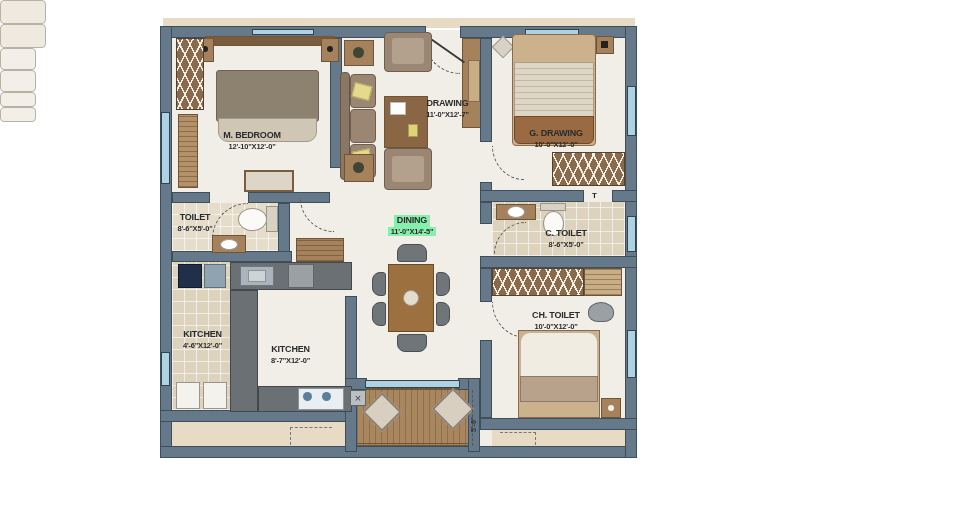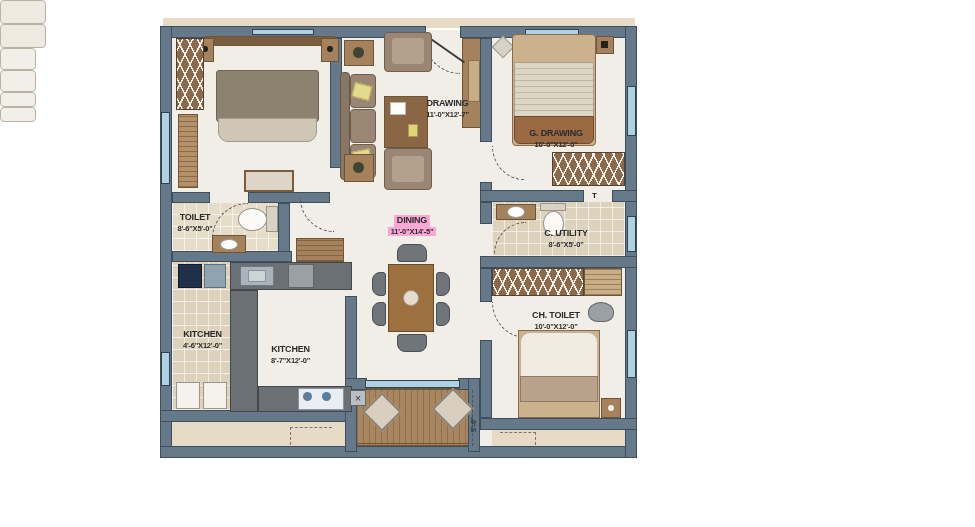--- a/index.html
+++ b/index.html
@@ -24,21 +24,21 @@
         background-image:repeating-linear-gradient(0deg,rgba(120,100,80,.28) 0 1px,transparent 1px 6px);}
   .f{position:absolute;box-sizing:border-box;}
   .sofa{background:#9b8674;border:1px solid #6e5e4e;border-radius:4px;}
   .pill{background:#eeeadf;border:1px solid #b9b2a2;border-radius:4px;}
   .chair{background:#70757a;border:1px solid #4a4f54;border-radius:4px;}
   .arc{position:absolute;box-sizing:border-box;}
   .lbl{position:absolute;text-align:center;color:#2b2b2b;font-weight:700;font-size:9px;line-height:1.3;
        letter-spacing:-0.2px;white-space:nowrap;}
   .lbl span{display:inline-block;}
   .lbl .dm{font-size:7.5px;font-weight:600;}
-  .hl span{background:#f9a8d4;padding:0 3px;}
+  .hl span{background:#86efac;padding:0 3px;}
   .tmark{position:absolute;font-size:8px;font-weight:700;color:#222;}
   .vdim{position:absolute;font-size:7px;font-weight:600;color:#333;transform:rotate(-90deg);transform-origin:left top;white-space:nowrap;}
   .dash{position:absolute;box-sizing:border-box;}
 </style>
 </head>
 <body>
 
 <div class="stage">
 
   <div class="ledge" style="left:163px;top:18px;width:472px;height:10px;"></div>
@@ -186,38 +186,42 @@
   <div class="pill" style="left:562px;top:402px;width:34px;height:13px;background:#f2efe8;"></div>
   <div class="wood" style="left:601px;top:398px;width:20px;height:20px;"></div>
   <div class="f" style="left:608px;top:405px;width:6px;height:6px;border-radius:50%;background:#f2efe8;"></div>
 
   <div class="f" style="left:350px;top:390px;width:16px;height:16px;background:#b9bfc3;border:1px solid #5f6569;font-size:11px;line-height:14px;text-align:center;color:#444;">×</div>
   <div class="f" style="left:368px;top:398px;width:28px;height:28px;background:#d9cfc0;border:2px solid #8a8074;transform:rotate(45deg);"></div>
   <div class="f" style="left:438px;top:394px;width:30px;height:30px;background:#d9cfc0;border:2px solid #8a8074;transform:rotate(45deg);"></div>
   <div class="dash" style="left:472px;top:390px;width:1px;height:56px;border-left:1px dashed #555;"></div>
   <div class="vdim" style="left:470px;top:432px;">5'-6"</div>
 
+  <div class="lbl" style="left:192px;top:130px;width:120px;">
+    <div><span>M. BEDROOM</span></div>
+    <div class="dm"><span>12'-10"X12'-0"</span></div>
+  </div>
   <div class="lbl" style="left:400px;top:98px;width:95px;">
     <div><span>DRAWING</span></div>
     <div class="dm"><span>11'-0"X12'-7"</span></div>
   </div>
   <div class="lbl" style="left:496px;top:128px;width:120px;">
     <div><span>G. DRAWING</span></div>
     <div class="dm"><span>10'-0"X12'-0"</span></div>
   </div>
   <div class="lbl" style="left:170px;top:212px;width:50px;">
     <div><span>TOILET</span></div>
     <div class="dm"><span>8'-6"X5'-0"</span></div>
   </div>
   <div class="lbl hl" style="left:362px;top:215px;width:100px;">
     <div><span>DINING</span></div>
     <div class="dm"><span>11'-0"X14'-5"</span></div>
   </div>
   <div class="lbl" style="left:516px;top:228px;width:100px;">
-    <div><span>C. UTILITY</span></div>
+    <div><span>C. TOILET</span></div>
     <div class="dm"><span>8'-6"X5'-0"</span></div>
   </div>
   <div class="lbl" style="left:160px;top:329px;width:85px;">
     <div><span>KITCHEN</span></div>
     <div class="dm"><span>4'-6"X12'-0"</span></div>
   </div>
   <div class="lbl" style="left:248px;top:344px;width:85px;">
     <div><span>KITCHEN</span></div>
     <div class="dm"><span>8'-7"X12'-0"</span></div>
   </div>

